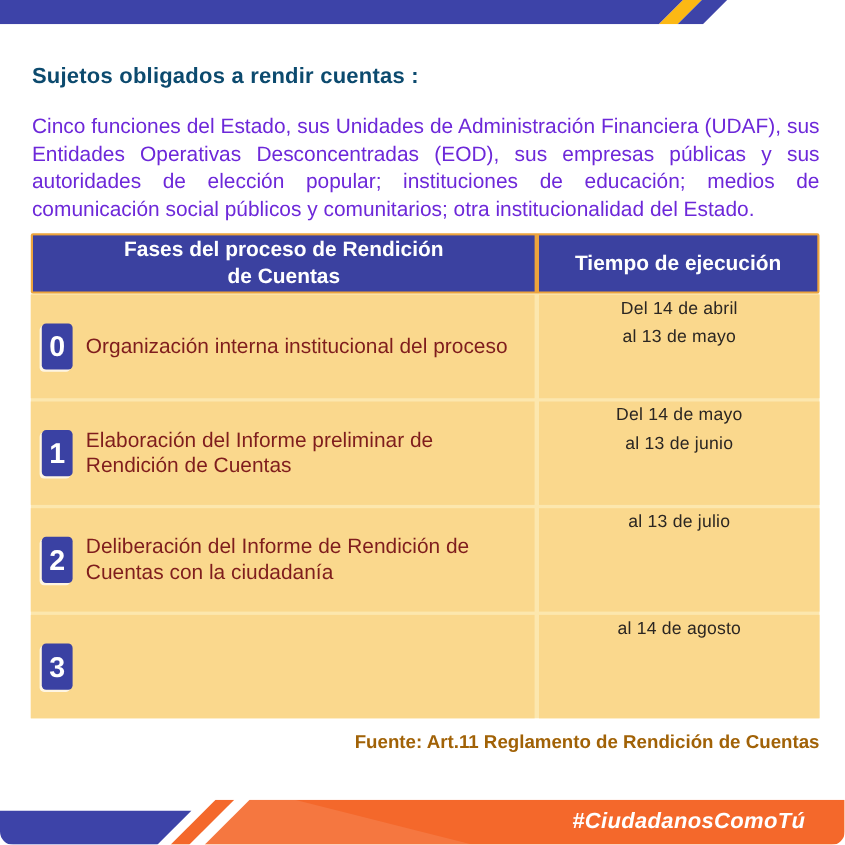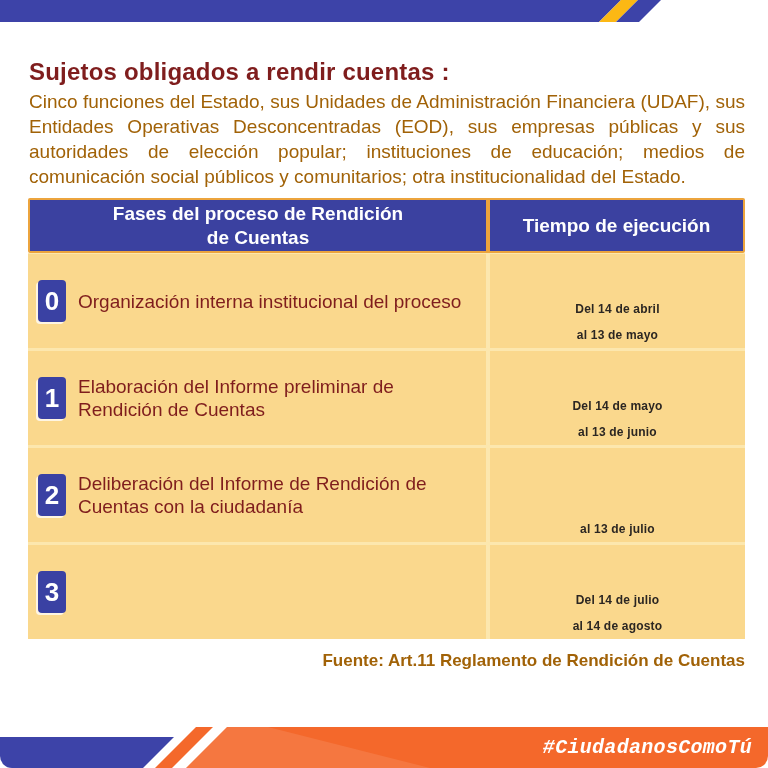--- a/index.html
+++ b/index.html
@@ -5,66 +5,65 @@
   * { margin:0; padding:0; box-sizing:border-box; }
   html,body { width:768px; height:768px; }
   body { font-family:"Liberation Sans", sans-serif; background:#ffffff; }
   .page {
     position:relative; width:768px; height:768px; background:#ffffff;
     overflow:hidden; border-radius:0 0 12px 12px;
   }
   .topbar-svg { display:block; }
   .content { padding:0 23px 0 29px; }
   .title {
-    margin-top:36px; font-size:24px; font-weight:bold; color:#7f1d1d;
+    margin-top:36px; font-size:20px; font-weight:bold; color:#0c4a6e;
     letter-spacing:0.2px;
   }
   .paragraph {
-    margin-top:3px; width:716px; font-size:19px; line-height:25px;
-    color:#a16207; text-align:justify;
+    margin-top:22px; width:716px; font-size:19px; line-height:25px;
+    color:#6d28d9; text-align:justify;
   }
   .table { margin-top:9px; margin-left:-1px; width:717px; }
   .thead {
     display:flex; gap:4px; background:#ECA43D; padding:2px; border-radius:2px;
   }
   .th {
     background:#3B41A0; color:#ffffff; font-weight:bold; font-size:19px;
     line-height:24px; text-align:center; display:flex; flex-direction:column;
     justify-content:center; min-height:51px;
   }
   .th-col1 { width:456px; }
   .th-col2 { flex:1; }
   .tbody { background:#FCE7AE; display:flex; flex-direction:column; gap:3px; padding-top:1px; }
   .trow { display:flex; gap:4px; min-height:94px; }
   .cell { background:#FAD88D; }
   .cell-phase {
     width:458px; display:flex; align-items:center; gap:12px; padding:6px 8px 6px 10px;
   }
   .cell-time {
-    flex:1; display:flex; flex-direction:column; justify-content:flex-end;
-    text-align:center; font-size:12px; line-height:26px; color:#2B2622;
+    flex:1; display:flex; flex-direction:column; justify-content:flex-start;
+    text-align:center; font-size:16px; line-height:26px; color:#2B2622;
     letter-spacing:0.2px;
-    font-weight:bold;
   }
   .badge {
     flex:0 0 auto; width:28px; height:42px; background:#3A41A3; color:#ffffff;
     font-weight:bold; font-size:26px; display:flex; align-items:center;
     justify-content:center; border-radius:4px;
     box-shadow:-2px 2px 0 rgba(255,255,255,0.75);
   }
   .phase-text { font-size:19px; line-height:23px; color:#7f1d1d; }
   .fuente {
     margin-top:12px; width:716px; text-align:right; font-size:17px;
     font-weight:bold; color:#a16207;
   }
   .bottombar { position:absolute; left:0; bottom:0; width:768px; height:41px; }
   .bottombar svg { display:block; }
   .hashtag {
-    position:absolute; right:16px; bottom:9px; color:#ffffff;
-    font-size:20px; font-weight:bold; font-style:italic; letter-spacing:0.3px;font-family:Liberation Mono, monospace;
+    position:absolute; right:36px; bottom:9px; color:#ffffff;
+    font-size:20px; font-weight:bold; font-style:italic; letter-spacing:0.3px;
   }
 </style>
 </head>
 <body>
 
 <div class="page">
 
   <svg class="topbar-svg" width="768" height="22" viewBox="0 0 768 22" xmlns="http://www.w3.org/2000/svg">
     <polygon points="0,0 621,0 599,22 0,22" fill="#3D43A8"></polygon>
     <polygon points="621,0 638,0 616,22 599,22" fill="#FCB814"></polygon>
@@ -121,21 +120,20 @@
           <div class="cell cell-time">
             <span>al 13 de julio</span>
           </div>
         </div>
 
         <div class="trow">
           <div class="cell cell-phase">
             <div class="badge">3</div>
           </div>
           <div class="cell cell-time">
-            <span>Del 14 de julio</span>
             <span>al 14 de agosto</span>
           </div>
         </div>
 
       </div>
     </div>
 
     <div class="fuente">Fuente: Art.11 Reglamento de Rendición de Cuentas</div>
 
   </div>

